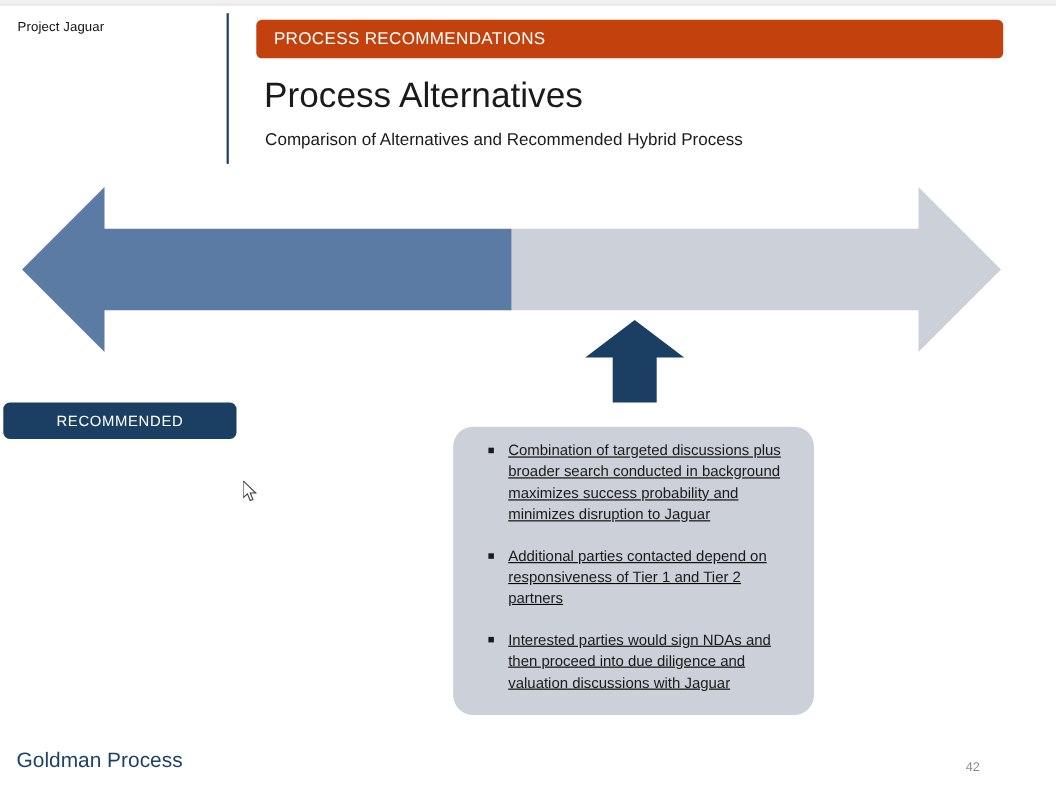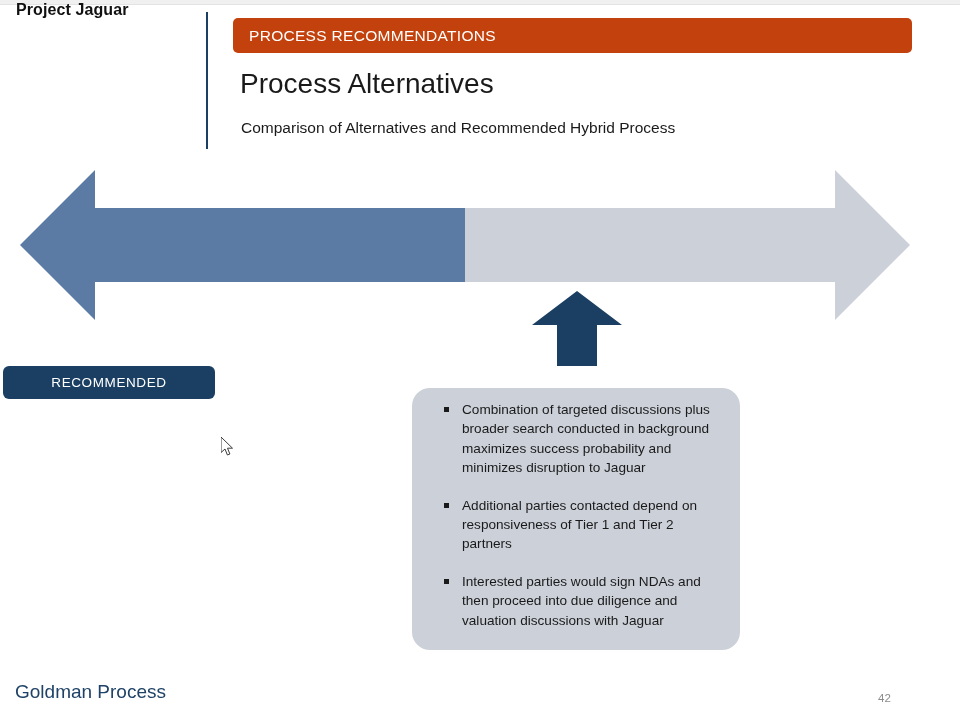--- a/index.html
+++ b/index.html
@@ -22,23 +22,23 @@
   .top-edge {
     position: absolute;
     left: 0; top: 0;
     width: 960px; height: 5px;
     background: #f0f0f0;
     border-bottom: 1px solid #e3e3e3;
     box-sizing: border-box;
   }
   .project-label {
     position: absolute;
-    left: 16px; top: 1px;
-    font-size: 16px;
-    font-weight: bold;
+    left: 16px; top: 17px;
+    font-size: 12px;
+    font-weight: normal;
     color: #111111;
     letter-spacing: 0.1px;
     white-space: nowrap;
   }
   .divider-line {
     position: absolute;
     left: 206px; top: 12px;
     width: 2px; height: 137px;
     background: #1a3f63;
   }
@@ -57,21 +57,21 @@
     display: flex;
     align-items: center;
     color: #ffffff;
     font-size: 15.5px;
     letter-spacing: 0.3px;
     white-space: nowrap;
   }
   .slide-title {
     position: absolute;
     left: 240px; top: 68px;
-    font-size: 28px;
+    font-size: 32px;
     color: #1a1a1a;
     font-weight: normal;
     white-space: nowrap;
   }
   .slide-subtitle {
     position: absolute;
     left: 241px; top: 119px;
     font-size: 15.5px;
     color: #1a1a1a;
     white-space: nowrap;
@@ -113,20 +113,21 @@
 
   
   .textbox {
     position: absolute;
     left: 412px; top: 388px;
     width: 328px; height: 262px;
     background: #ccd0d9;
     border-radius: 18px;
     box-sizing: border-box;
     padding: 12px 18px 10px 20px;
+    text-decoration: underline;
   }
   .bullet-list {
     list-style: none;
     margin: 0;
     padding: 0;
   }
   .bullet-item {
     position: relative;
     padding-left: 30px;
     margin-bottom: 18px;

